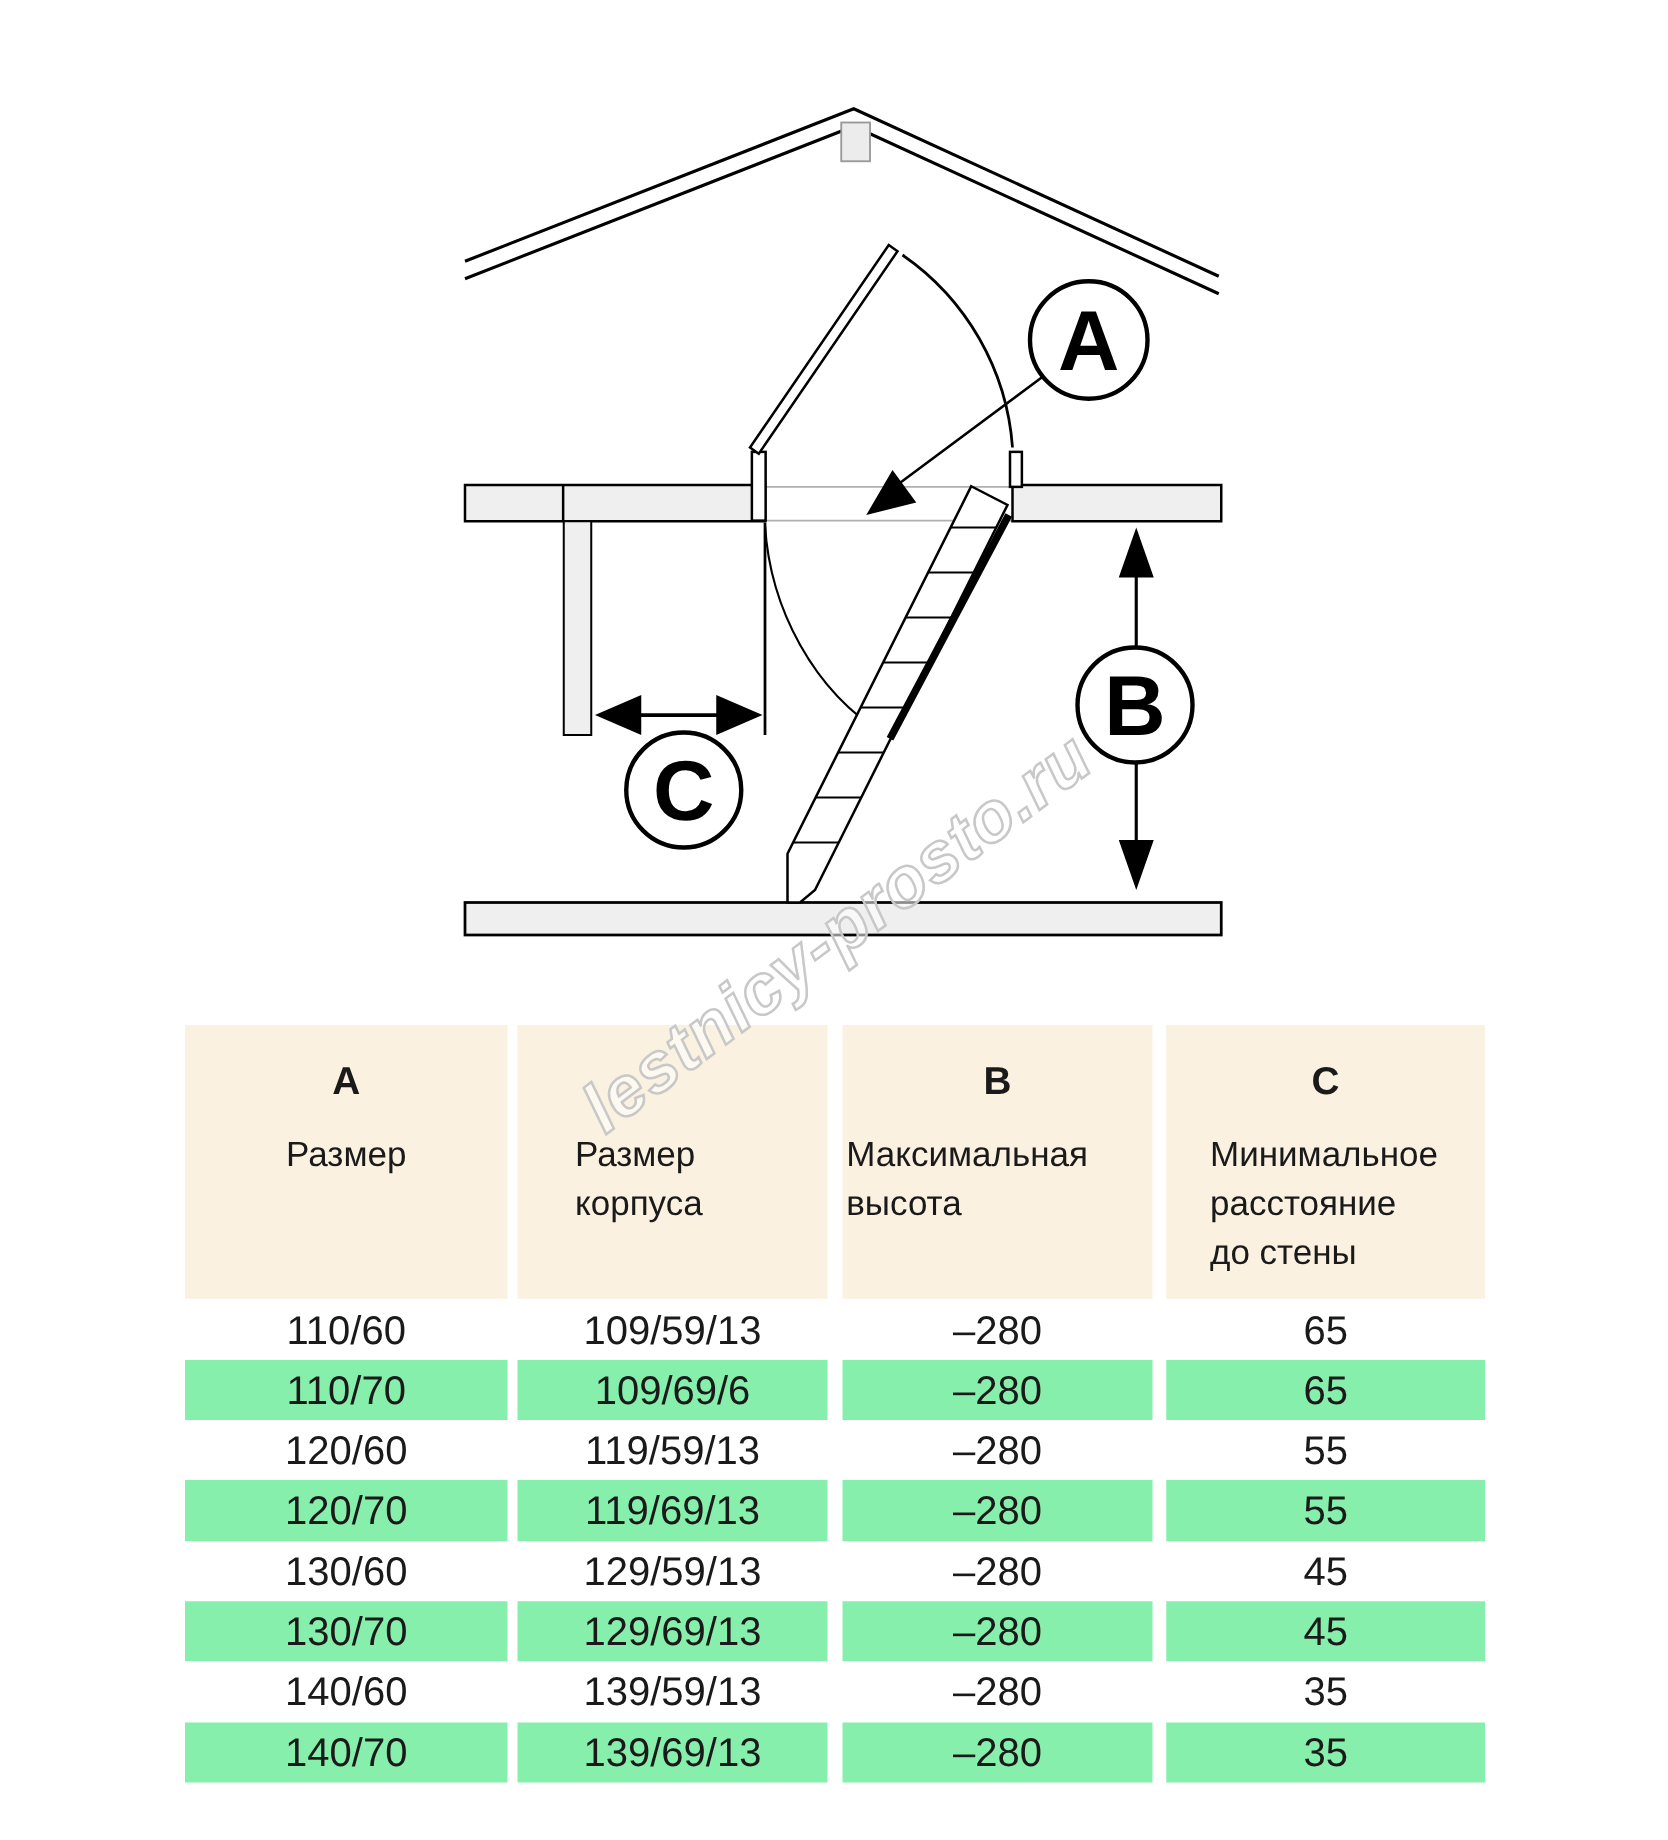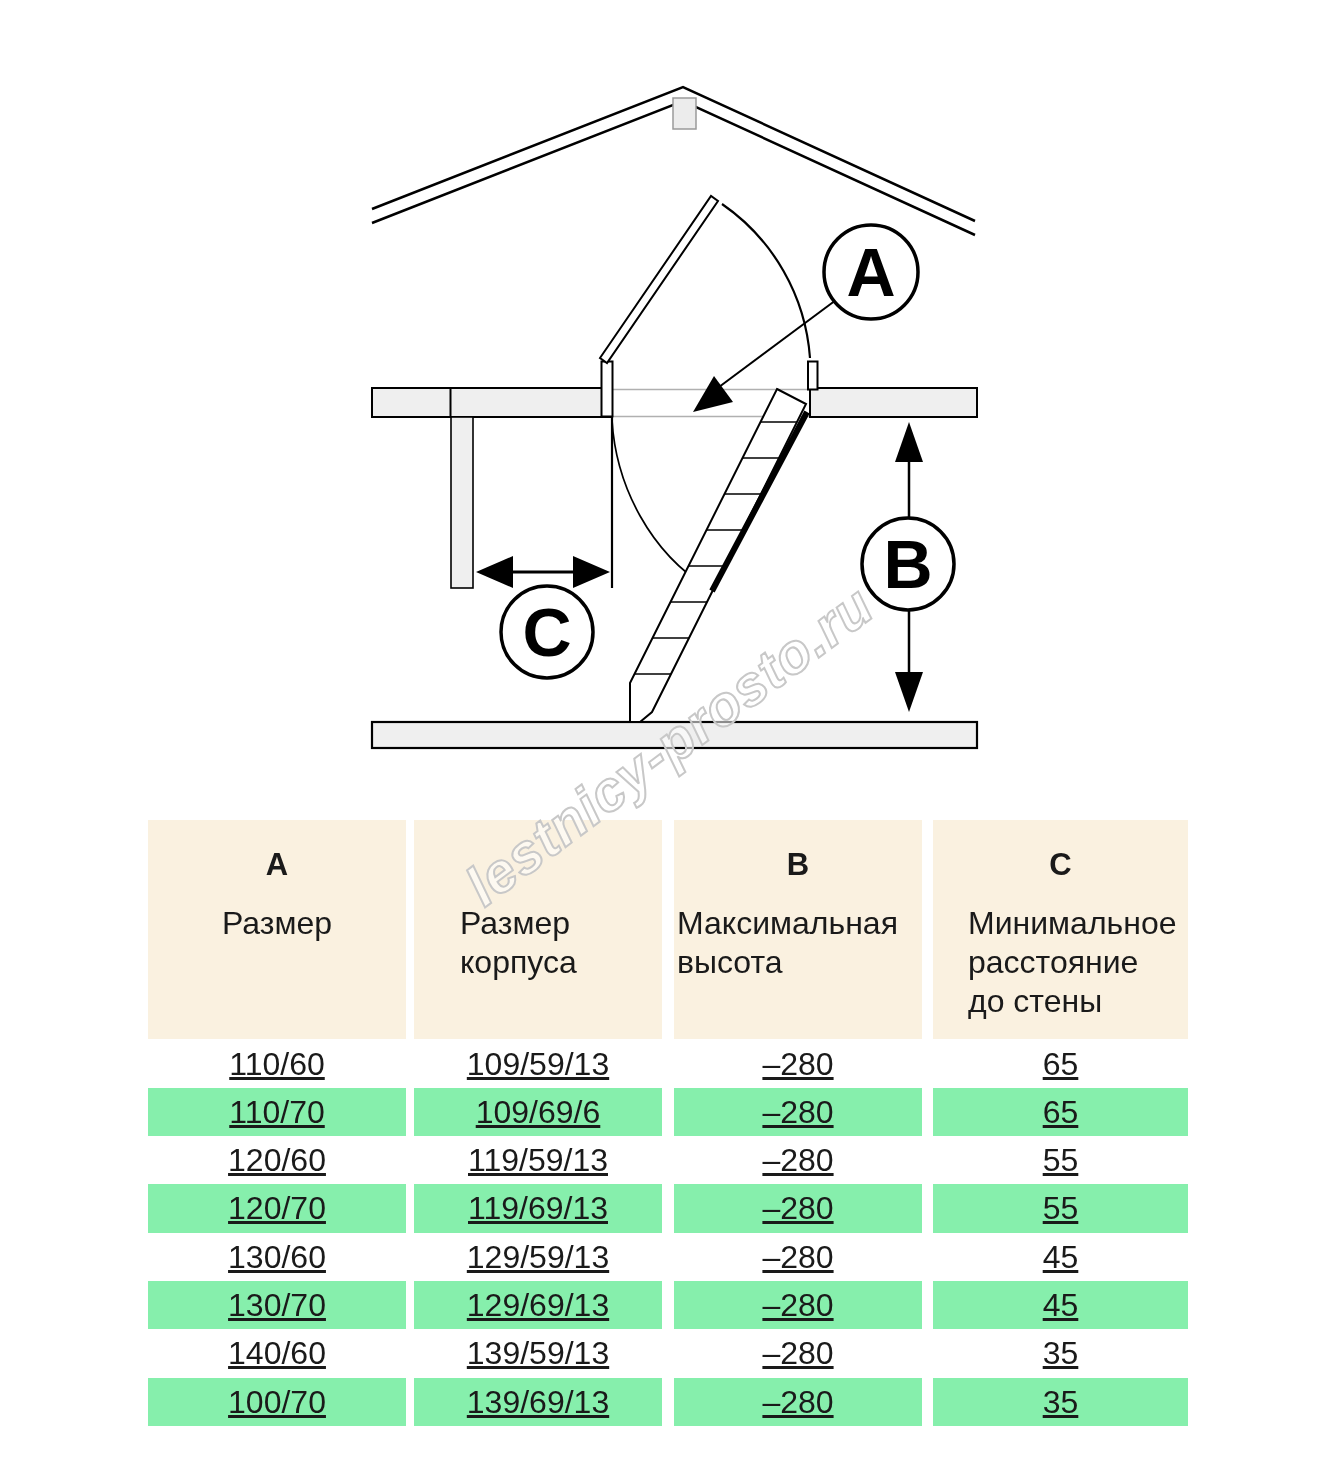--- a/index.html
+++ b/index.html
@@ -18,26 +18,26 @@
   }
   
   #spec-table{position:absolute;left:148px;top:820px;width:1045px;z-index:3;}
   .hrow,.trow{display:flex;}
   .hcell{height:219px;background:#FAF1E0;}
   .c0{width:258px;}
   .c1{width:248px;margin-left:8px;}
   .c2{width:248px;margin-left:12px;}
   .c3{width:255px;margin-left:11px;}
   .hletter{margin-top:28px;font-size:31px;line-height:34px;font-weight:bold;text-align:center;min-height:34px;}
-  .hdesc{margin-top:22px;font-size:32px;line-height:39px;}
+  .hdesc{margin-top:22px;font-size:28px;line-height:39px;}
   .hcell.c0 .hdesc{text-align:center;}
   .hcell.c1 .hdesc{padding-left:46px;}
   .hcell.c2 .hdesc{padding-left:3px;}
   .hcell.c3 .hdesc{padding-left:35px;}
-  .trow{height:48.3px;text-decoration:underline;}
+  .trow{height:48.3px;}
   .trow .cell{font-size:32px;line-height:48.3px;text-align:center;}
   .trow.stripe .cell{background:#86efac;}
   #tbody{margin-top:0.5px;}
 </style>
 </head>
 <body>
 
 <div id="page">
 
   <svg id="diagram-svg" width="1334" height="800" viewBox="0 0 1334 800">
@@ -169,21 +169,21 @@
           <div class="cell c2">–280</div>
           <div class="cell c3">45</div>
         </div>
         <div class="trow">
           <div class="cell c0">140/60</div>
           <div class="cell c1">139/59/13</div>
           <div class="cell c2">–280</div>
           <div class="cell c3">35</div>
         </div>
         <div class="trow stripe">
-          <div class="cell c0">100/70</div>
+          <div class="cell c0">140/70</div>
           <div class="cell c1">139/69/13</div>
           <div class="cell c2">–280</div>
           <div class="cell c3">35</div>
         </div>
       </div>
   </div>
 
 </div>
 
 </body></html>

